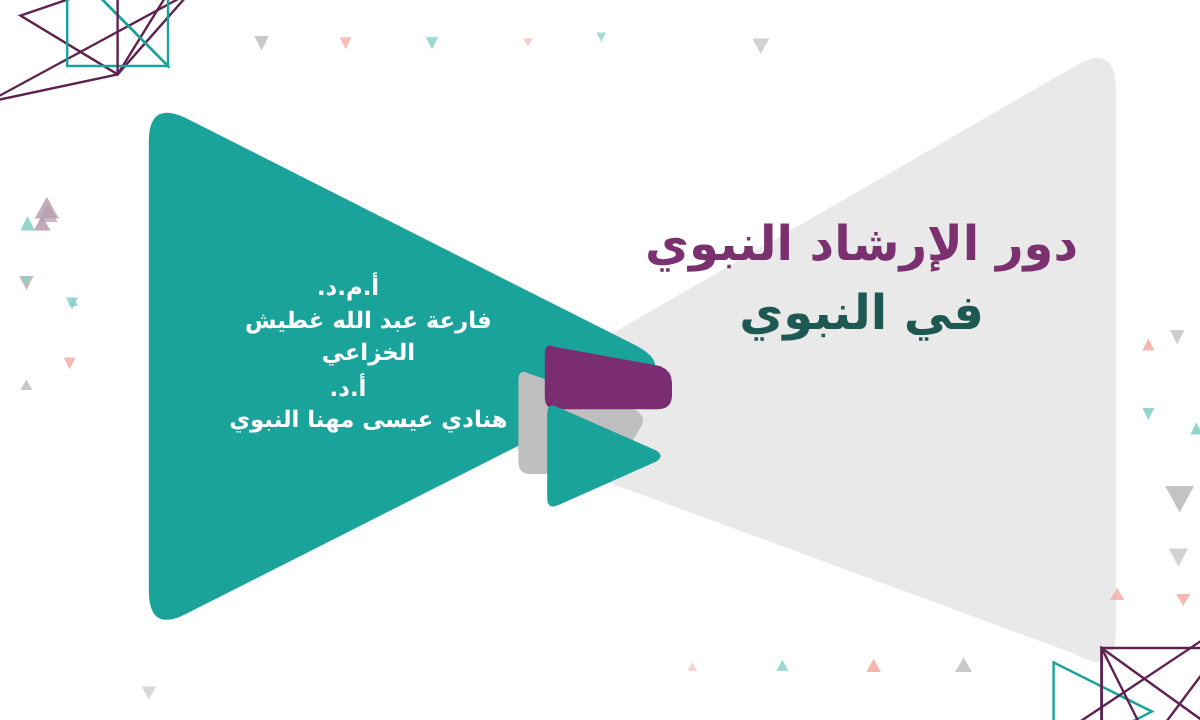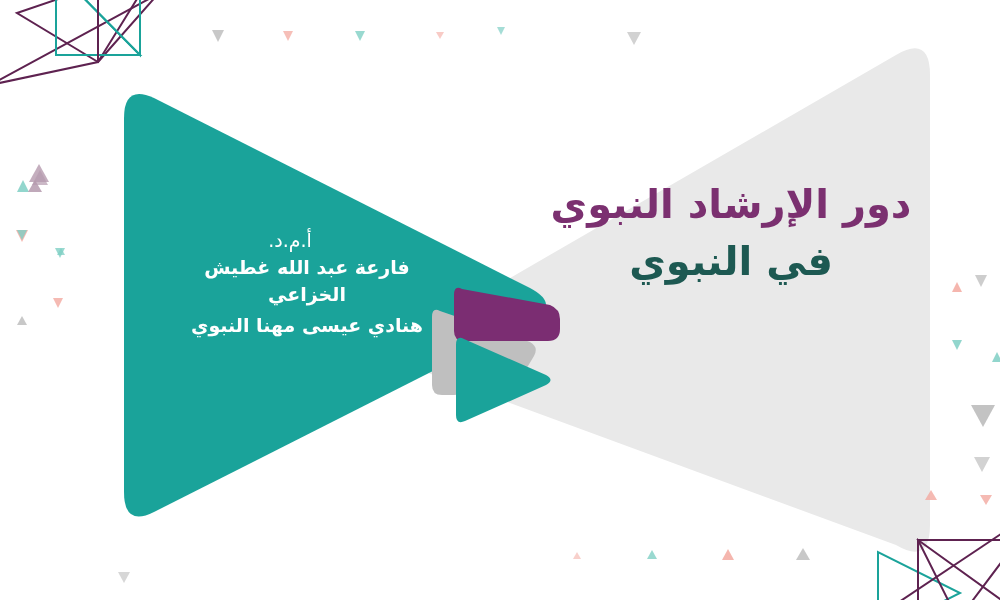--- a/index.html
+++ b/index.html
@@ -22,21 +22,21 @@
     width: 1000px;
     height: 600px;
   }
   #bg-layer { z-index: 1; }
   #deco-layer { z-index: 2; pointer-events: none; }
 
   
   #title-block {
     position: absolute;
     z-index: 5;
-    right: 59px;
+    right: 72px;
     top: 176px;
     width: 420px;
     text-align: center;
     direction: rtl;
   }
   .title-line {
     font-family: "DejaVu Sans", "Liberation Sans", sans-serif;
     font-weight: bold;
     font-size: 40px;
     line-height: 1.42;
@@ -53,21 +53,21 @@
     z-index: 5;
     left: 140px;
     top: 228px;
     width: 300px;
     text-align: center;
     direction: rtl;
     color: #ffffff;
   }
   .author-rank {
     font-family: "DejaVu Sans", "Liberation Sans", sans-serif;
-    font-weight: normal;
+    font-weight: bold;
     font-size: 19px;
     line-height: 1.35;
     color: #ffffff;
   }
   .author-name {
     font-family: "DejaVu Sans", "Liberation Sans", sans-serif;
     font-weight: bold;
     font-size: 19px;
     line-height: 1.45;
     color: #ffffff;
@@ -195,16 +195,17 @@
 
   <div id="title-block">
     <div class="title-line" id="title-line-1">دور الإرشاد النبوي</div>
     <div class="title-line" id="title-line-2">في النبوي</div>
   </div>
 
   <div id="authors-block">
     <div class="author-rank">أ.م.د.</div>
     <div class="author-name">فارعة عبد الله غطيش الخزاعي</div>
     <div class="author-gap"></div>
+    <div class="author-rank">أ.د.</div>
     <div class="author-name">هنادي عيسى مهنا النبوي</div>
   </div>
 
 </div>
 
 </body></html>

